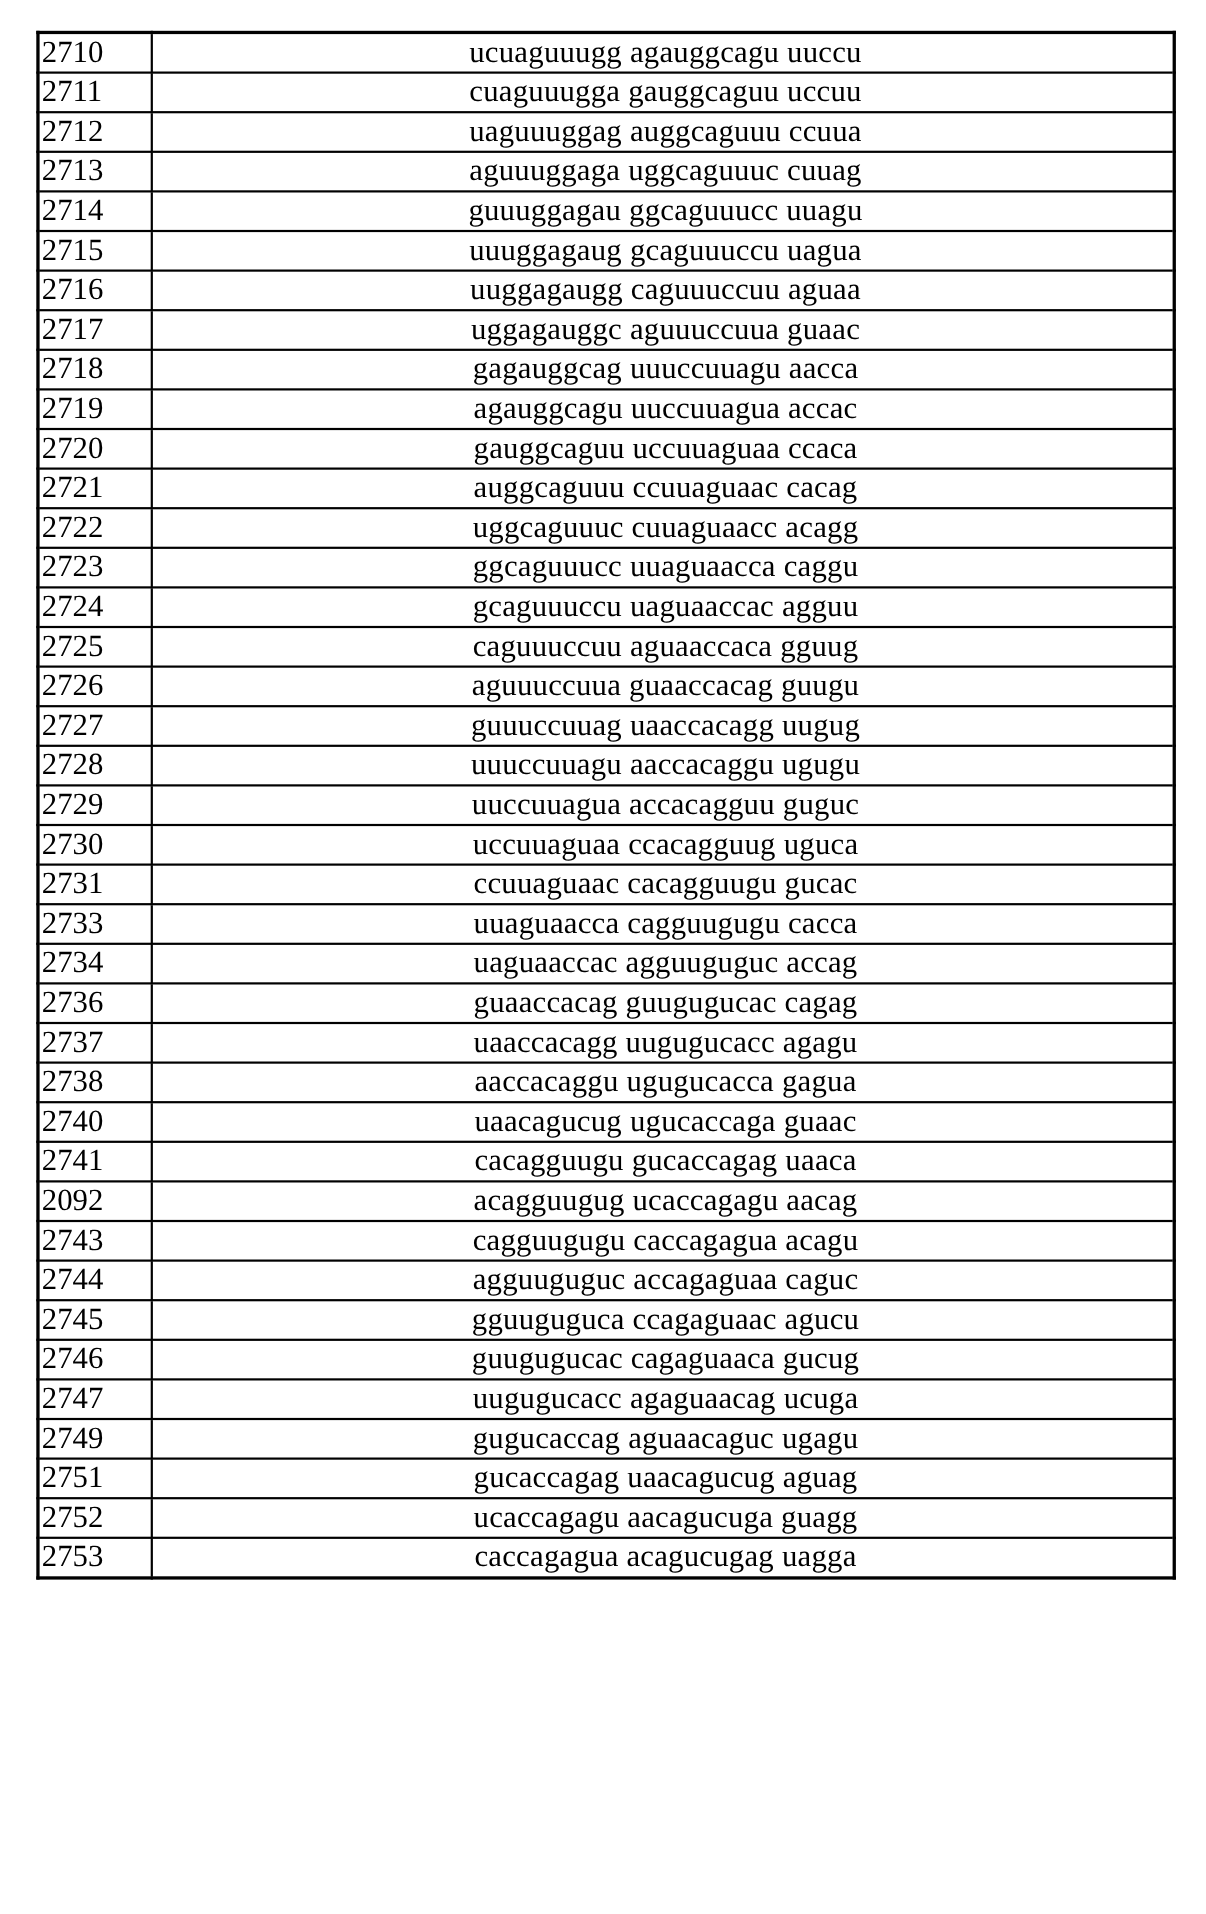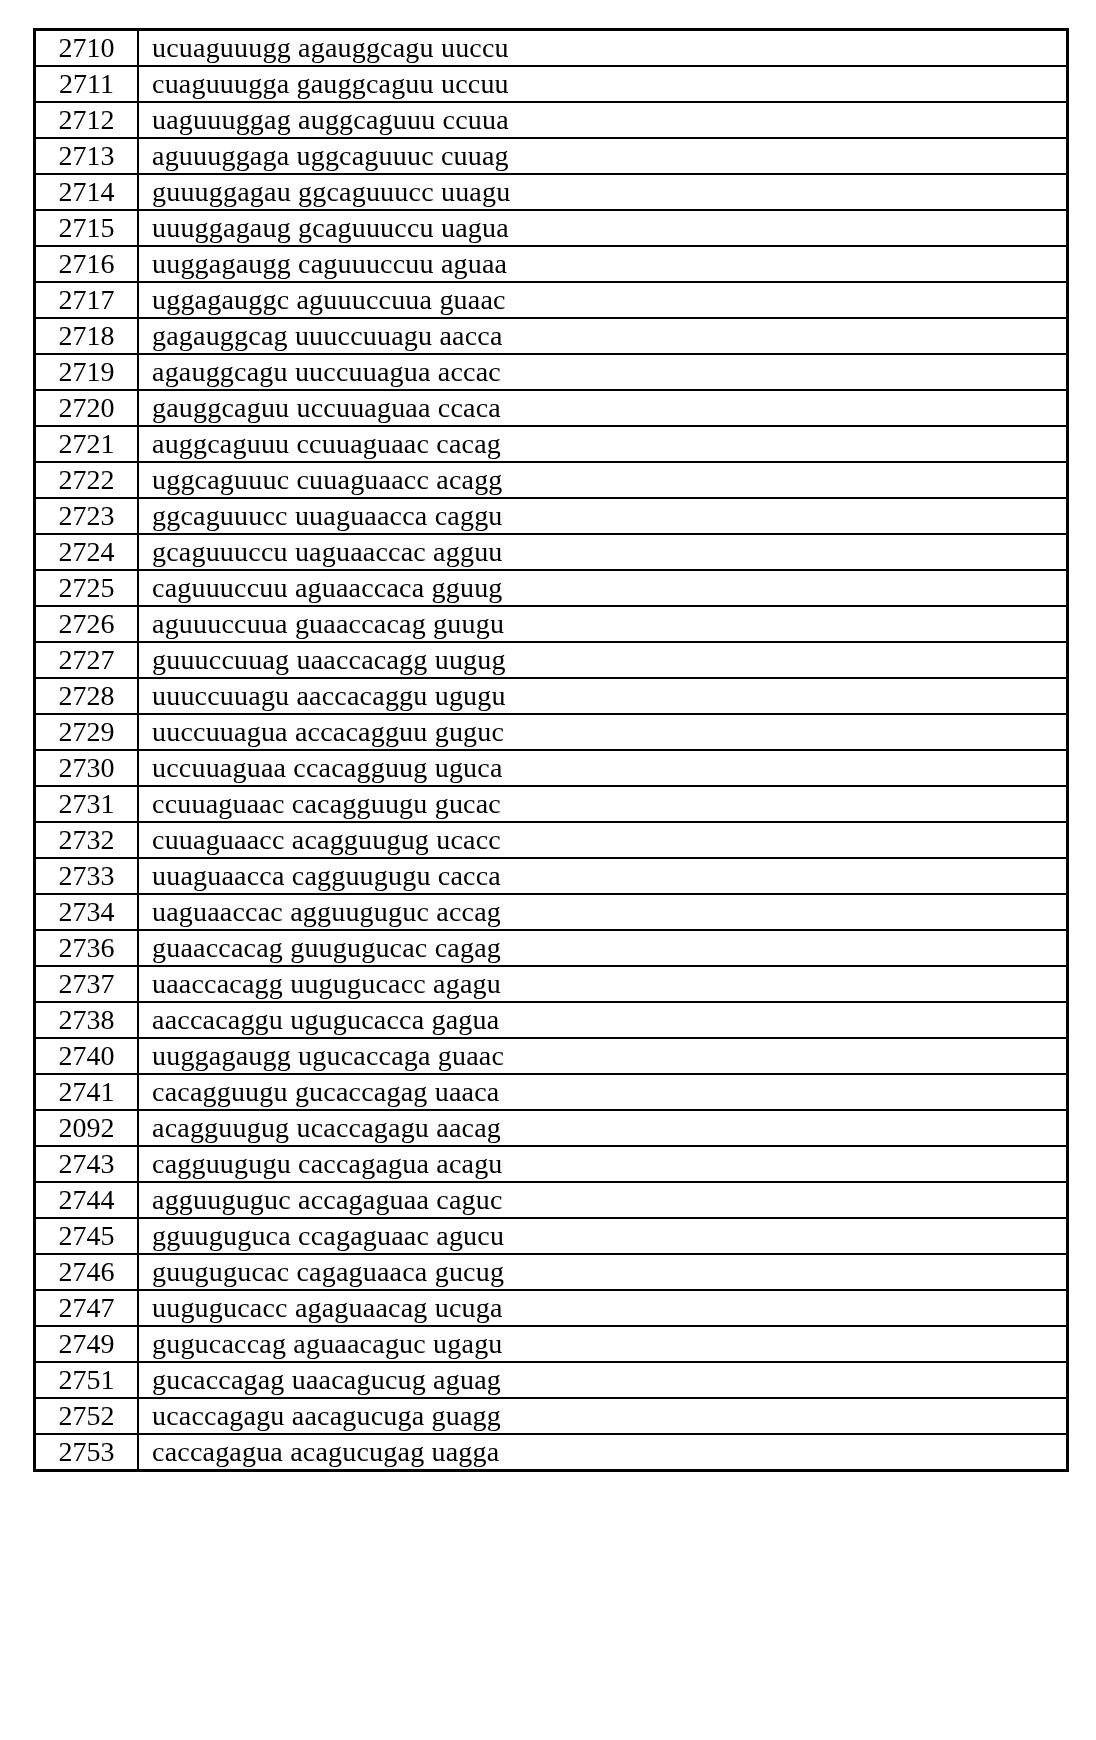--- a/index.html
+++ b/index.html
@@ -29,25 +29,24 @@
     border: 2px solid #000000;
     height: 34px;
     font-size: 28px;
     line-height: 1;
     vertical-align: middle;
     white-space: nowrap;
     overflow: hidden;
   }
   td.num {
     width: 97px;
+    padding: 0 2px;
+  }
+  td.seq {
     text-align: center;
-    padding: 0 2px;
-  }
-  td.seq {
-    text-align: left;
     padding: 0 8px 0 13px;
     letter-spacing: 0.2px;
   }
 </style>
 </head>
 <body>
 
 <div class="page">
   <table class="seq-table">
     <tbody>
@@ -133,24 +132,20 @@
         </tr>
         <tr>
           <td class="num">2730</td>
           <td class="seq">uccuuaguaa ccacagguug uguca</td>
         </tr>
         <tr>
           <td class="num">2731</td>
           <td class="seq">ccuuaguaac cacagguugu gucac</td>
         </tr>
         <tr>
-          <td class="num">2732</td>
-          <td class="seq">cuuaguaacc acagguugug ucacc</td>
-        </tr>
-        <tr>
           <td class="num">2733</td>
           <td class="seq">uuaguaacca cagguugugu cacca</td>
         </tr>
         <tr>
           <td class="num">2734</td>
           <td class="seq">uaguaaccac agguuguguc accag</td>
         </tr>
         <tr>
           <td class="num">2736</td>
           <td class="seq">guaaccacag guugugucac cagag</td>
@@ -158,21 +153,21 @@
         <tr>
           <td class="num">2737</td>
           <td class="seq">uaaccacagg uugugucacc agagu</td>
         </tr>
         <tr>
           <td class="num">2738</td>
           <td class="seq">aaccacaggu ugugucacca gagua</td>
         </tr>
         <tr>
           <td class="num">2740</td>
-          <td class="seq">uuggagaugg ugucaccaga guaac</td>
+          <td class="seq">uaacagucug ugucaccaga guaac</td>
         </tr>
         <tr>
           <td class="num">2741</td>
           <td class="seq">cacagguugu gucaccagag uaaca</td>
         </tr>
         <tr>
           <td class="num">2092</td>
           <td class="seq">acagguugug ucaccagagu aacag</td>
         </tr>
         <tr>

